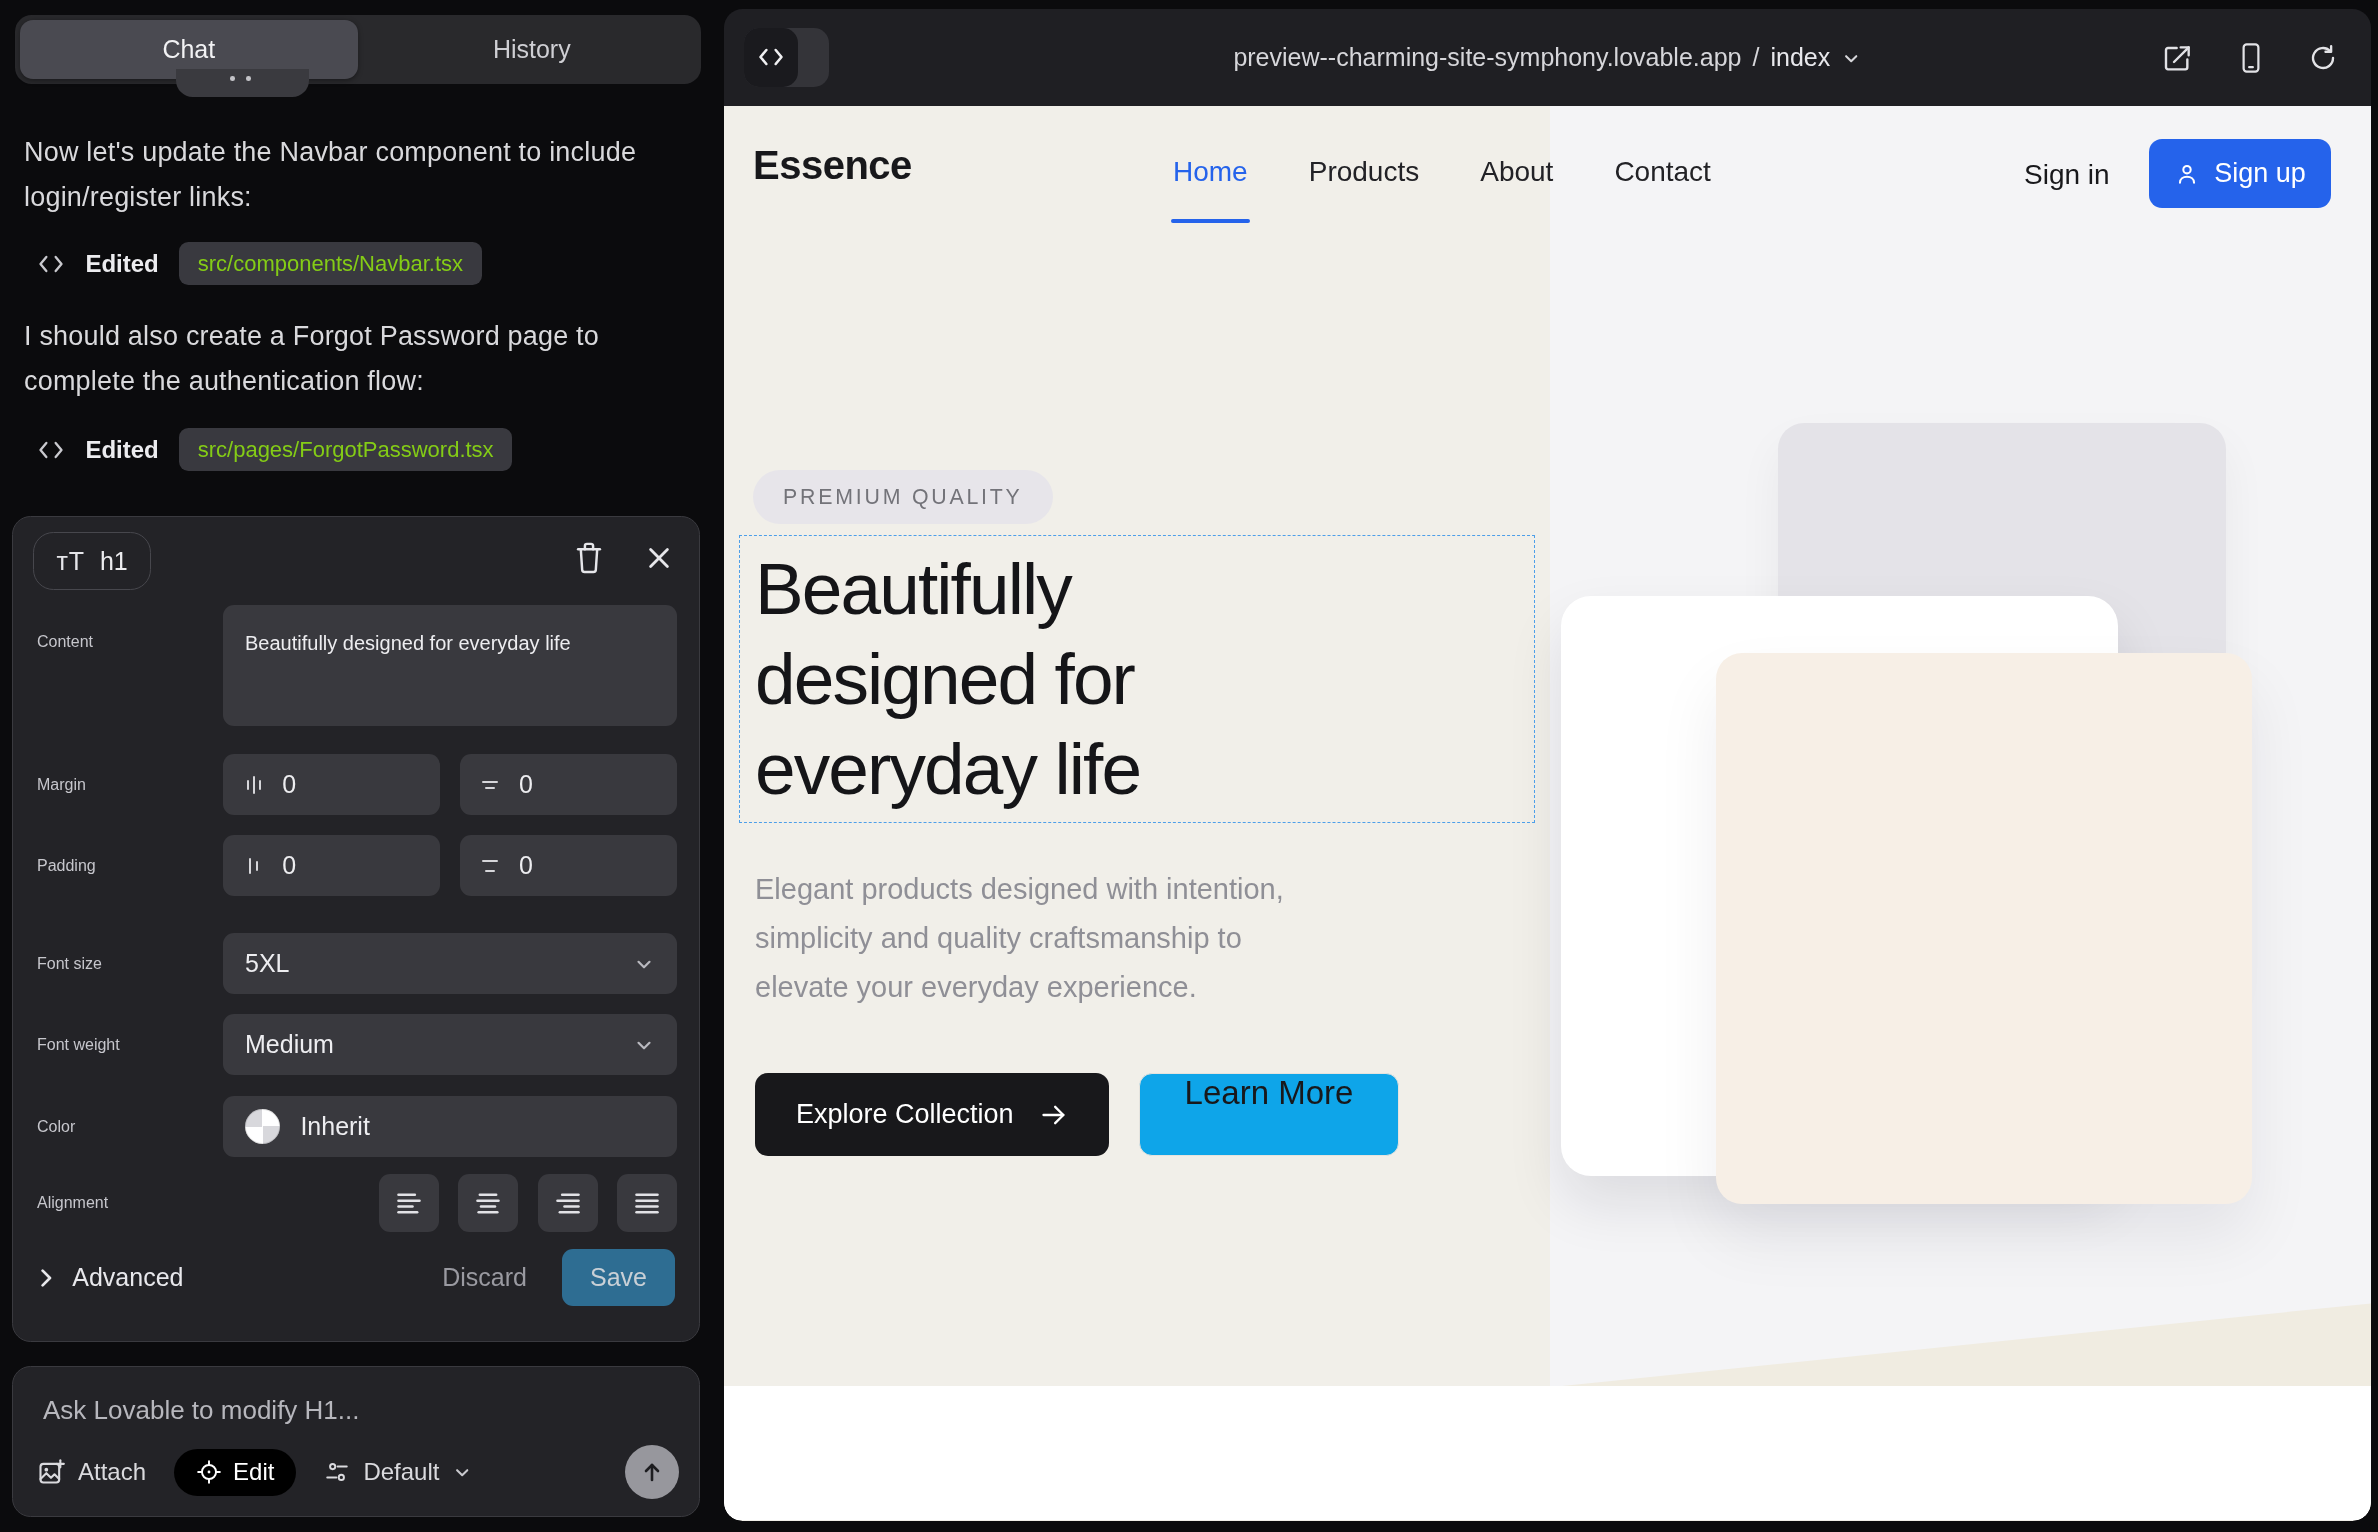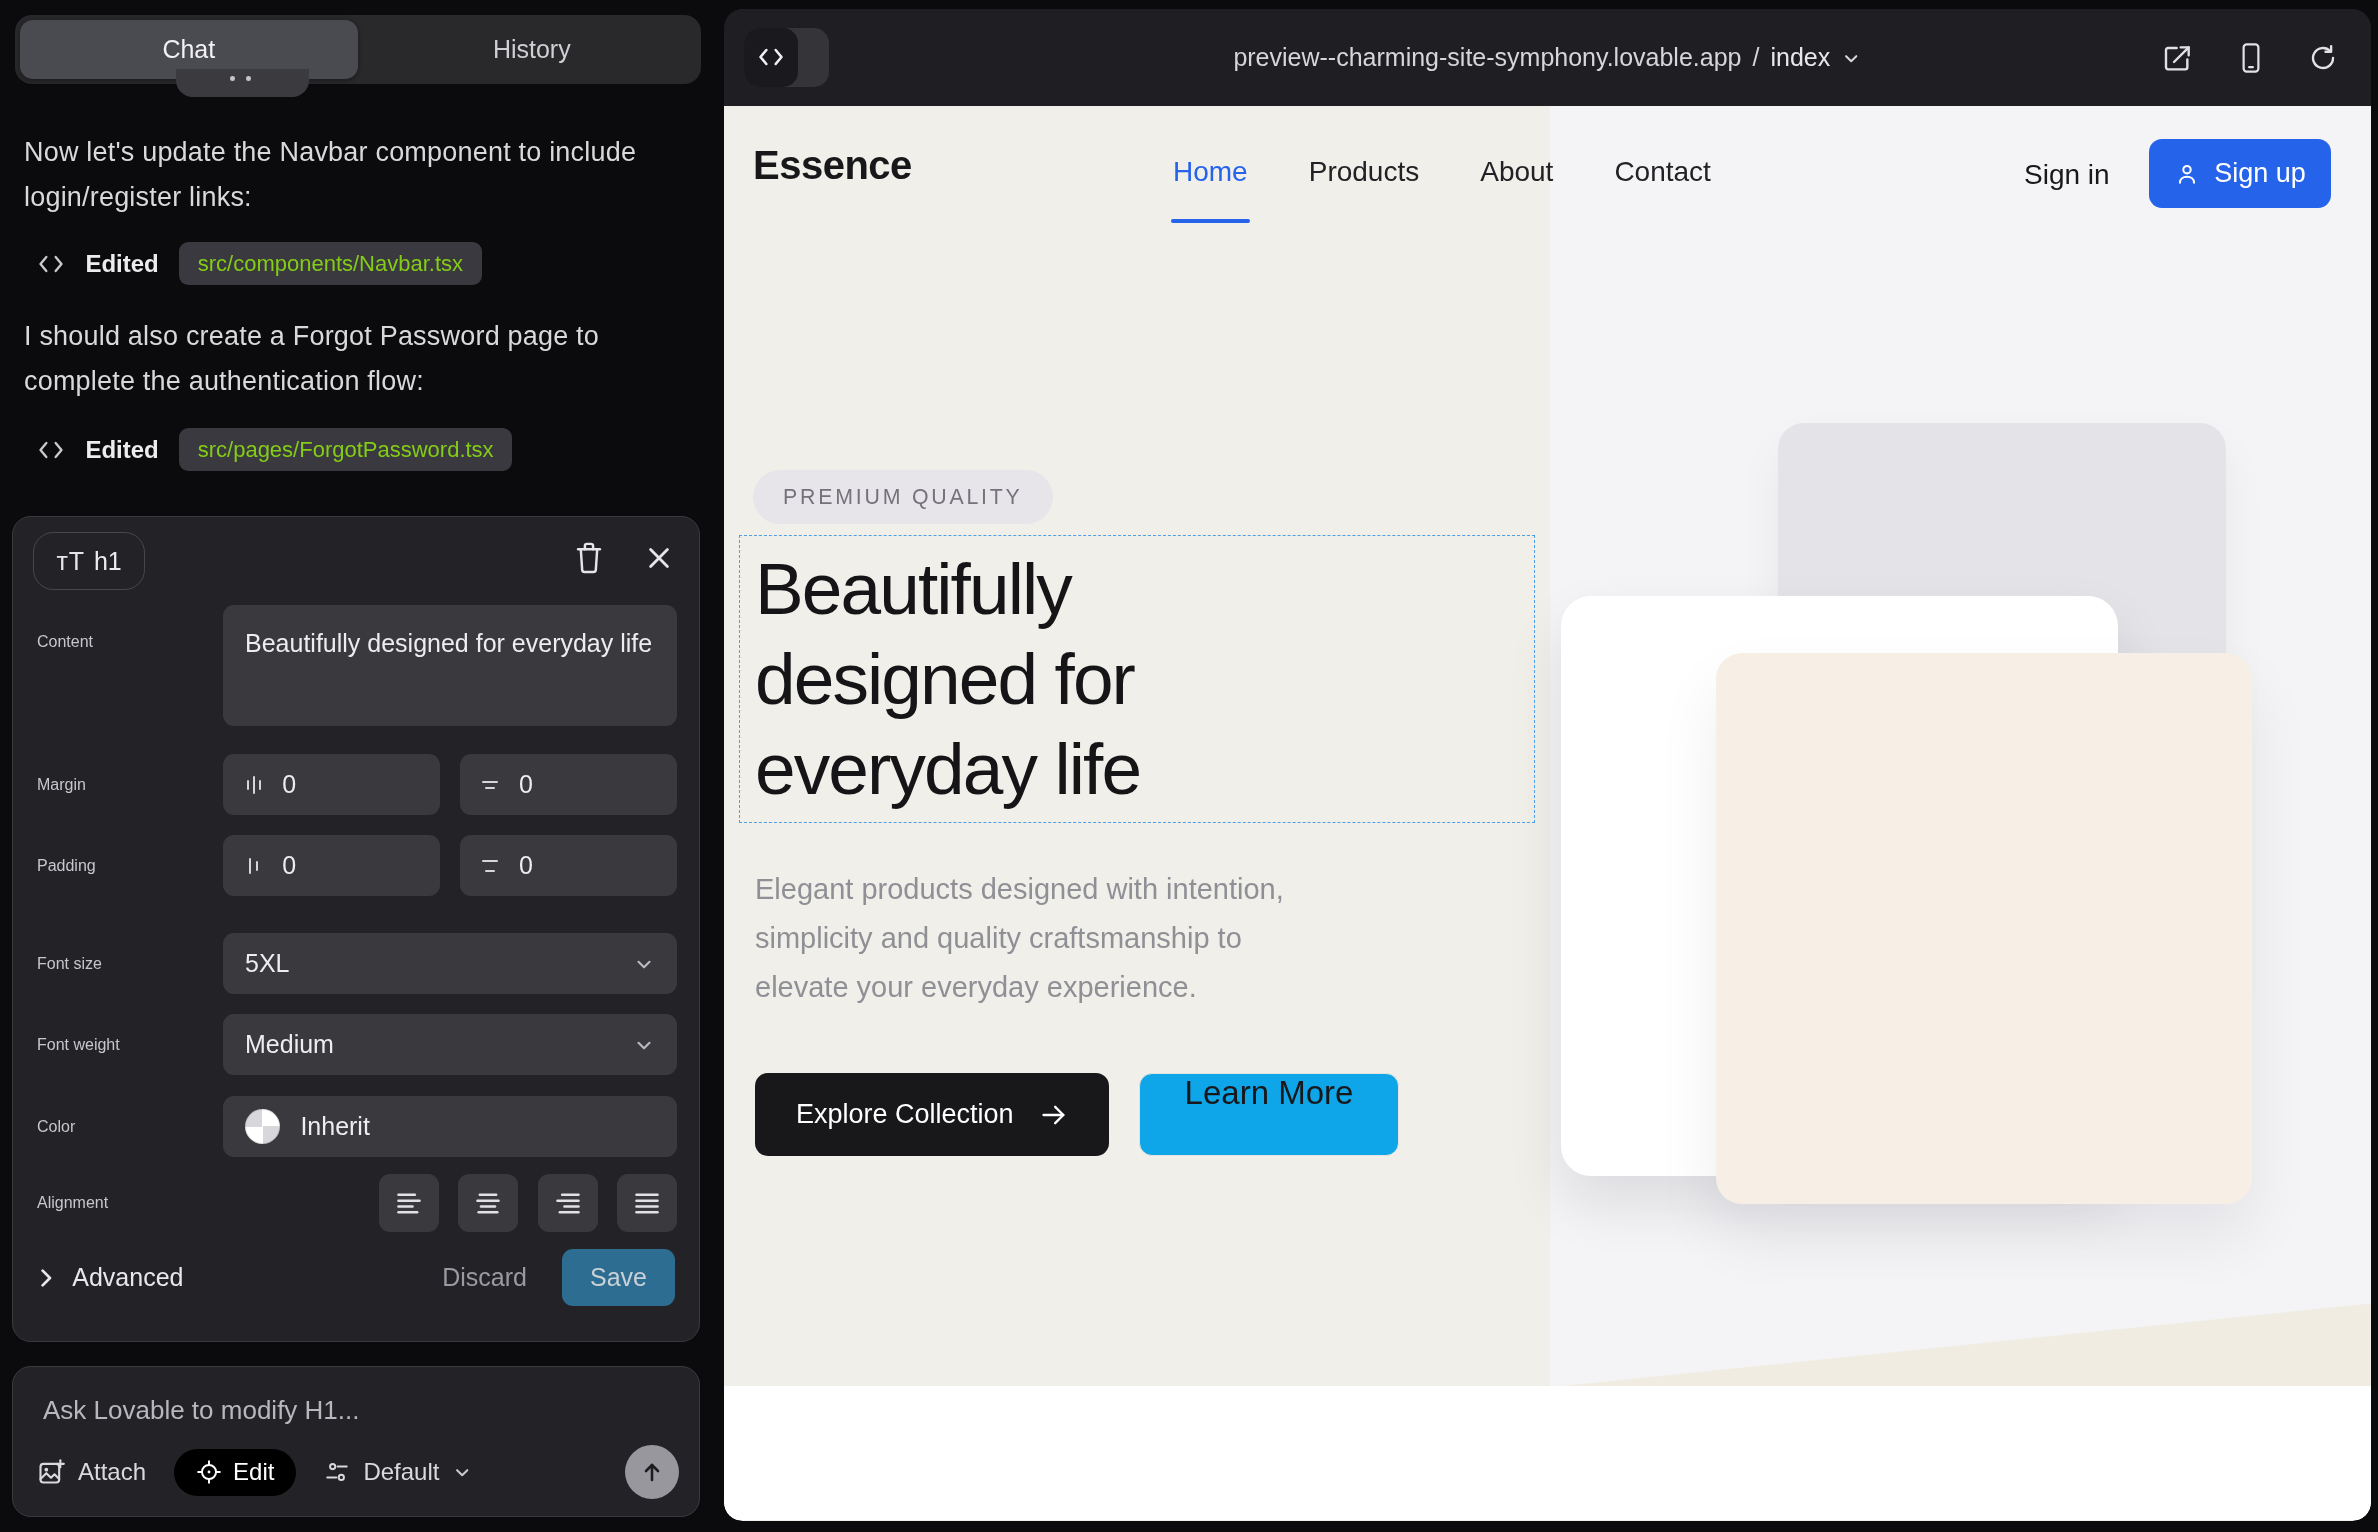--- a/index.html
+++ b/index.html
@@ -18,31 +18,31 @@
   .partial-pill .dot { position:absolute; top:7.4px; width:4.6px; height:4.6px; border-radius:50%; background:#c3c3c8; }
   .partial-pill .dot.d1 { left:54px; } .partial-pill .dot.d2 { left:70px; }
 
   .chat-msg { position:absolute; left:24px; width:655px; font-size:27px; line-height:45px; color:#d9d9dc; letter-spacing:0.2px; }
   .edited-row { position:absolute; left:37px; height:45px; display:flex; align-items:center; gap:20.4px; }
   .edited-label { font-size:24px; font-weight:bold; color:#ececef; }
   .file-chip { background:#39393f; border-radius:9.3px; padding:8.3px 18.6px; font-size:22px; color:#84cc16; }
 
   
   .panel { position:absolute; left:12px; top:516px; width:688px; height:826px; background:#232327; border:1.9px solid #3a3a3f; border-radius:18.6px; }
-  .tag-pill { position:absolute; left:20.4px; top:15px; height:58px; border:1.9px solid #47474d; border-radius:20.4px; display:flex; align-items:center; gap:9px; padding:15px 22px; color:#ececef; }
+  .tag-pill { position:absolute; left:20.4px; top:15px; height:58px; border:1.9px solid #47474d; border-radius:20.4px; display:flex; align-items:center; gap:15px; padding:15px 22px; color:#ececef; }
   .tag-pill .tt { font-size:25px; color:#e6e6ea; letter-spacing:0.9px; }
   .tag-pill .tag { font-size:25px; color:#ececef; }
   .panel-actions { position:absolute; right:26px; top:24px; display:flex; gap:41px; align-items:center; }
 
   .prow { position:absolute; left:24px; width:640px; display:flex; align-items:center; }
   .plabel { width:186px; font-size:16px; color:#c6c6cc; }
   .pcontrols { flex:1; display:flex; gap:19.5px; }
   .pinput { flex:1; height:61px; background:#39393e; border-radius:11px; display:flex; align-items:center; gap:16.7px; padding:0 18.6px; color:#ededf0; font-size:25px; }
   .pselect { flex:1; height:61px; background:#39393e; border-radius:11px; display:flex; align-items:center; justify-content:space-between; padding:0 22px; color:#ededf0; font-size:25px; }
-  .content-box { flex:1; height:121px; background:#39393e; border:none; border-radius:11px; color:#ededf0; font-size:25px; line-height:37px; padding:20.4px 22px; resize:none; font-family:"Liberation Sans", sans-serif; outline:none; }
+  .content-box { flex:1; height:121px; background:#39393e; border:none; border-radius:11px; color:#ededf0; font-size:20px; line-height:37px; padding:20.4px 22px; resize:none; font-family:"Liberation Sans", sans-serif; outline:none; }
   .swatch { width:35px; height:35px; border-radius:50%; background:conic-gradient(#ffffff 0 25%, #d8d8dc 25% 50%, #ffffff 50% 75%, #d8d8dc 75%); box-shadow:inset 0 0 0 0.9px rgba(0,0,0,.12); }
   .align-group { display:flex; gap:19.5px; justify-content:flex-end; flex:1; }
   .align-btn { width:60px; height:58px; background:#39393e; border-radius:11px; display:flex; align-items:center; justify-content:center; cursor:pointer; }
 
   .panel-footer { position:absolute; left:24px; right:24px; top:731px; height:59px; display:flex; align-items:center; }
   .advanced { display:flex; align-items:center; gap:16.7px; color:#e8e8ec; font-size:25px; cursor:pointer; }
   .discard-btn { margin-left:auto; color:#9a9aa1; font-size:25px; background:none; border:none; cursor:pointer; font-family:inherit; }
   .save-btn { margin-left:35px; background:#2e6d92; color:#c9d0d6; font-size:25px; border:none; border-radius:11px; padding:14px 28px; cursor:pointer; font-family:inherit; }
 
   

